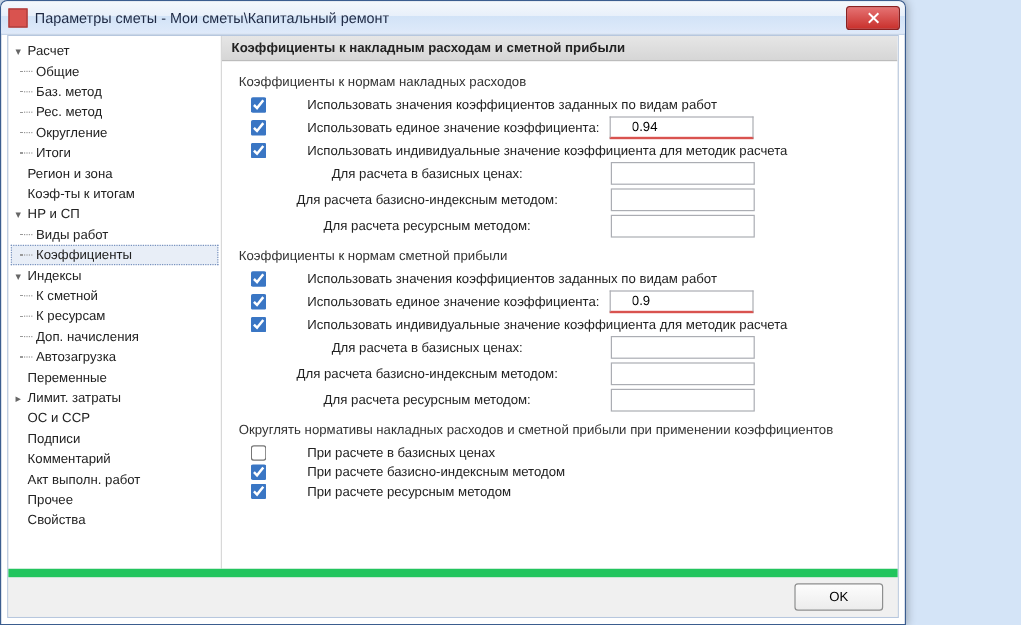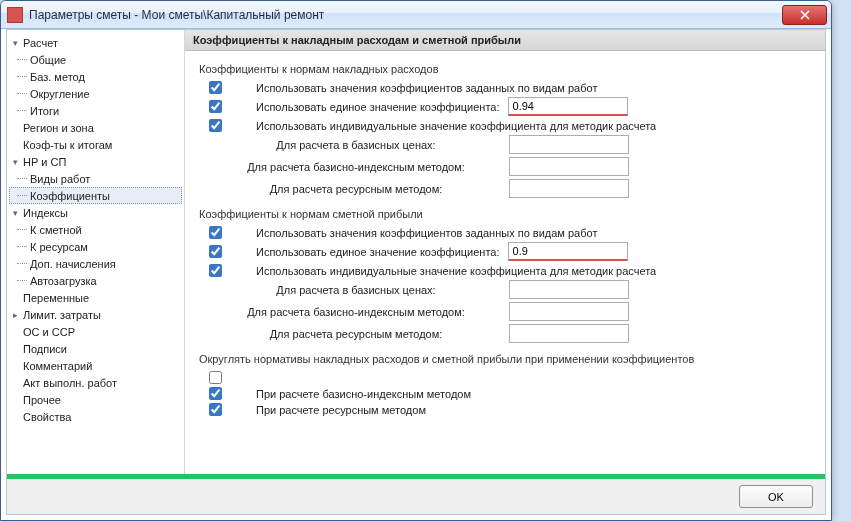--- a/index.html
+++ b/index.html
@@ -1,17 +1,17 @@
 <!DOCTYPE html>
 <html><head>
 <meta charset="utf-8">
 <style>
 * { box-sizing: border-box; margin: 0; padding: 0; }
 body { font-family: Tahoma, "Segoe UI", sans-serif; font-size: 11px; background: #d4e4f7; width: 851px; height: 521px; overflow: hidden; }
-.window { width: 832px; height: 521px; background: #fff; border: 1px solid #3b5d8f; border-radius: 6px 6px 0 0; box-shadow: 0 0 8px rgba(0,0,0,0.3); position: relative; }
+.window { width: 755px; height: 521px; background: #fff; border: 1px solid #3b5d8f; border-radius: 6px 6px 0 0; box-shadow: 0 0 8px rgba(0,0,0,0.3); position: relative; }
 .titlebar { height: 28px; background: linear-gradient(#f4f8fc 0%, #e8f0fa 45%, #d2e3f7 46%, #dfeafa 100%); border-bottom: 1px solid #9fb9dd; border-radius: 5px 5px 0 0; display: flex; align-items: center; padding: 0 2px 0 6px; }
 .titlebar .app-icon { width: 16px; height: 16px; margin-right: 6px; background: #d9534f; border: 1px solid #a63b3b; display:inline-block; position: relative; }
 .titlebar .title-text { color: #1f2a44; font-size: 12px; flex: 1; }
 .titlebar .close-btn { width: 45px; height: 20px; background: linear-gradient(#e57373,#c9302c); border: 1px solid #8a2020; border-radius: 3px; display:flex; align-items:center; justify-content:center; margin-right: 2px; cursor: pointer; }
 .titlebar .close-btn svg { width: 10px; height: 10px; }
 .client { position: absolute; top: 28px; left: 5px; right: 5px; bottom: 5px; background: #f0f0f0; border: 1px solid #b7c7de; display: flex; flex-direction: column; }
 .body { flex: 1; display: flex; overflow: hidden; }
 .sidebar { width: 178px; background: #fff; border-right: 1px solid #d8d8d8; overflow-y: auto; padding: 4px 2px; }
 .tree-item { display: flex; align-items: center; height: 17px; padding-left: 4px; cursor: pointer; white-space: nowrap; color: #222; }
 .tree-item .twisty { width: 10px; display:inline-block; color:#666; font-size: 9px; }
@@ -22,22 +22,22 @@
 .content-header { background: linear-gradient(#e6e6e6,#d6d6d6); border-bottom: 1px solid #bcbcbc; padding: 4px 8px; font-weight: bold; font-size: 11px; color: #222; }
 .content-body { flex: 1; padding: 6px 14px; overflow-y: auto; }
 .group-label { color: #333; margin: 6px 0 6px 0; }
 .row { display: flex; align-items: center; margin: 3px 0 3px 10px; }
 .row input[type=checkbox] { margin-right: 6px; width:13px; height:13px; accent-color:#3a76c4; }
 .row .lbl { color: #222; padding-left: 28px; }
 .rrow { display:flex; align-items:center; margin: 3px 0 3px 10px; }
 .rrow .rlabel { width: 300px; text-align: center; padding-right: 6px; color:#222; }
 .rrow input[type=text] { width: 120px; height: 19px; border: 1px solid #abadb3; padding: 1px 4px; font-size: 11px; }
 .underline-red { border-bottom: 2px solid #d9534f !important; }
-.inline-input { display:inline-block; width:120px; height:19px; border:1px solid #abadb3; margin-left: 8px; font-size:11px; padding:1px 4px; }
-.footer { height: 40px; border-top: 5px solid #22c55e; display:flex; justify-content:flex-end; align-items:center; padding-right:12px; background:#f0f0f0; }
+.inline-input { display:inline-block; width:120px; height:19px; border:1px solid #abadb3; margin-left: 8px; font-size:11px; padding:1px 18px; }
+.footer { height: 40px; border-top: 7px solid #22c55e; display:flex; justify-content:flex-end; align-items:center; padding-right:12px; background:#f0f0f0; }
 .ok-btn { min-width: 74px; height: 23px; background: linear-gradient(#fdfdfd,#ececec); border: 1px solid #8e8f8f; border-radius: 3px; font-size: 11px; cursor: pointer; }
 </style>
 </head>
 <body>
 
 <div class="window">
   <div class="titlebar">
     <span class="app-icon"></span>
     <span class="title-text">Параметры сметы - Мои сметы\Капитальный ремонт</span>
     <div class="close-btn">
@@ -53,20 +53,23 @@
             <span class="twisty">▾</span>
             <span>Расчет</span>
           </div>
           <div class="tree-item level1">
             <span>Общие</span>
           </div>
           <div class="tree-item level1">
             <span>Баз. метод</span>
           </div>
           <div class="tree-item level1">
+            <span>Рес. метод</span>
+          </div>
+          <div class="tree-item level1">
             <span>Округление</span>
           </div>
           <div class="tree-item level1">
             <span>Итоги</span>
           </div>
           <div class="tree-item">
             <span class="twisty"></span>
             <span>Регион и зона</span>
           </div>
           <div class="tree-item">
@@ -186,20 +189,21 @@
             <input type="text" style="">
           </div>
           <div class="rrow">
             <span class="rlabel">Для расчета ресурсным методом:</span>
             <input type="text" style="">
           </div>
 
           <div class="group-label" style="margin-top:10px">Округлять нормативы накладных расходов и сметной прибыли при применении коэффициентов</div>
           <div class="row">
             <input type="checkbox" style="">
+            <span class="lbl">При расчете в базисных ценах</span>
           </div>
           <div class="row">
             <input type="checkbox" checked="" style="">
             <span class="lbl">При расчете базисно-индексным методом</span>
           </div>
           <div class="row">
             <input type="checkbox" checked="" style="">
             <span class="lbl">При расчете ресурсным методом</span>
           </div>
 

